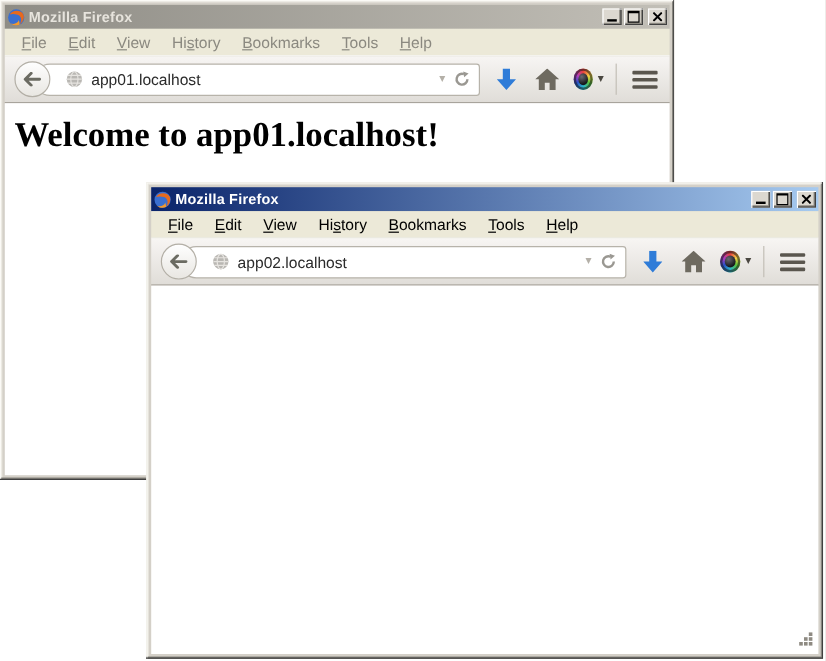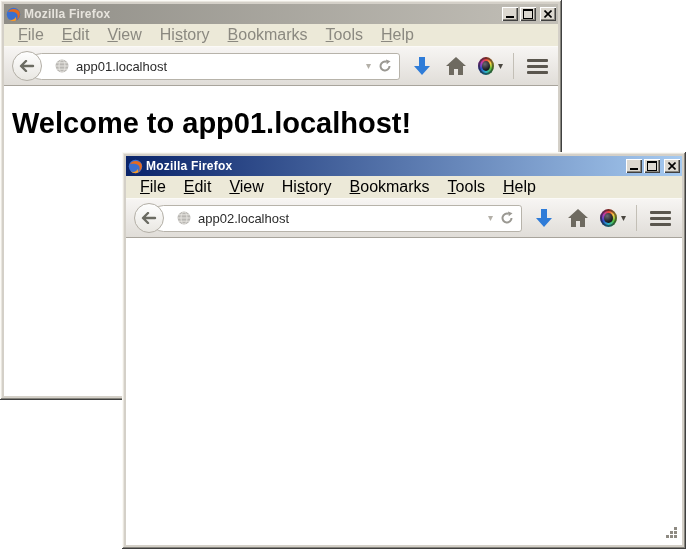--- a/index.html
+++ b/index.html
@@ -26,21 +26,21 @@
   .win-buttons{margin-left:auto;display:flex;gap:2px;align-items:center;}
   .wbtn{width:16px;height:14px;background:#dcd8d0;display:inline-flex;align-items:center;justify-content:center;
         box-shadow: inset 1px 1px 0 #fff, inset -1px -1px 0 #404040, inset -2px -2px 0 #8a877f;cursor:default;}
   .wbtn.close{margin-left:2px;}
   .g-min{width:8px;height:2px;background:#000;margin-top:6px;}
   .g-max{width:8px;height:7px;border:1px solid #000;border-top-width:2px;}
 
   
   .menubar{flex:0 0 22px;height:22px;background:var(--chrome-face,#ece9d8);display:flex;align-items:center;
            padding-left:6px;gap:2px;}
-  .menu-item{font-size:16px;padding:2px 8px;white-space:nowrap;cursor:default;}
+  .menu-item{font-size:13px;padding:2px 8px;white-space:nowrap;cursor:default;}
   .active .menu-item{color:var(--menu-text-active,#000);}
   .inactive .menu-item{color:var(--menu-text-inactive,#8b8980);}
   .mn{text-decoration:underline;}
 
   
   .toolbar{flex:0 0 38px;display:flex;align-items:center;padding:0 8px;gap:10px;
            background:linear-gradient(var(--toolbar-top,#f7f5f3),var(--toolbar-bottom,#e0ddd8));
            border-top:1px solid #fbfaf7;border-bottom:1px solid #a8a49c;position:relative;}
   .back-btn{flex:0 0 30px;width:30px;height:30px;border-radius:50%;z-index:2;
             background:linear-gradient(#fefefe,#e9e7e2);border:1px solid #b3afa6;box-sizing:border-box;
@@ -57,22 +57,22 @@
         box-shadow:inset 0 0 0 2px rgba(20,20,20,.55);}
   .lens::after{content:"";position:absolute;inset:4px;border-radius:50%;
         background:radial-gradient(circle at 35% 30%,#6a6a72,#17171c 70%);}
   .caret{color:#4a4740;font-size:10px;line-height:1;margin-left:4px;}
   .sep{width:1px;height:26px;background:#c3bfb6;margin-left:auto;}
   .burger{flex-direction:column;gap:3px;width:28px;}
   .burger i{display:block;width:21px;height:3px;background:#5a564e;border-radius:1px;}
 
   
   .content{flex:1;background:var(--page-bg,#fff);overflow:hidden;position:relative;}
-  .content h1{font-family:Liberation Sans, sans-serif;font-weight:bold;font-size:29px;
-              color:var(--heading-color,#000);margin:21px 0 0 8px;white-space:nowrap;}
+  .content h1{font-family:Liberation Serif, serif;font-weight:bold;font-size:29px;
+              color:var(--heading-color,#000);margin:11px 0 0 8px;white-space:nowrap;}
 
   
   .grip{position:absolute;right:5px;bottom:5px;width:13px;height:13px;}
   .grip::before{content:"";position:absolute;width:3px;height:3px;left:0;top:0;
     background:transparent;
     box-shadow: 10px 0 0 #8e8a82, 10px 4px 0 #8e8a82, 6px 4px 0 #8e8a82,
                 10px 8px 0 #8e8a82, 6px 8px 0 #8e8a82, 2px 8px 0 #8e8a82,
                 11px 1px 0 #fff, 11px 5px 0 #fff, 7px 5px 0 #fff,
                 11px 9px 0 #fff, 7px 9px 0 #fff, 3px 9px 0 #fff;}
 </style>

